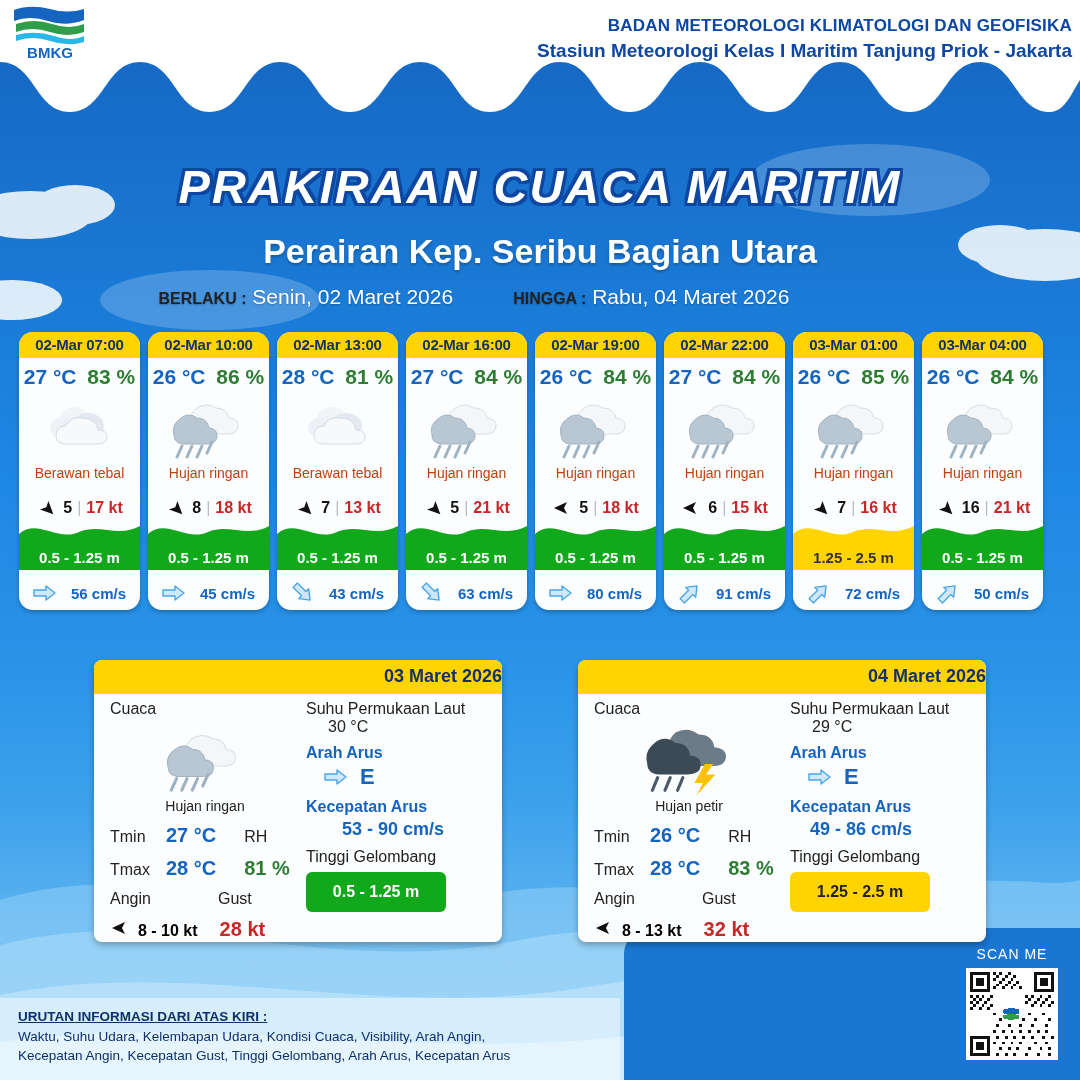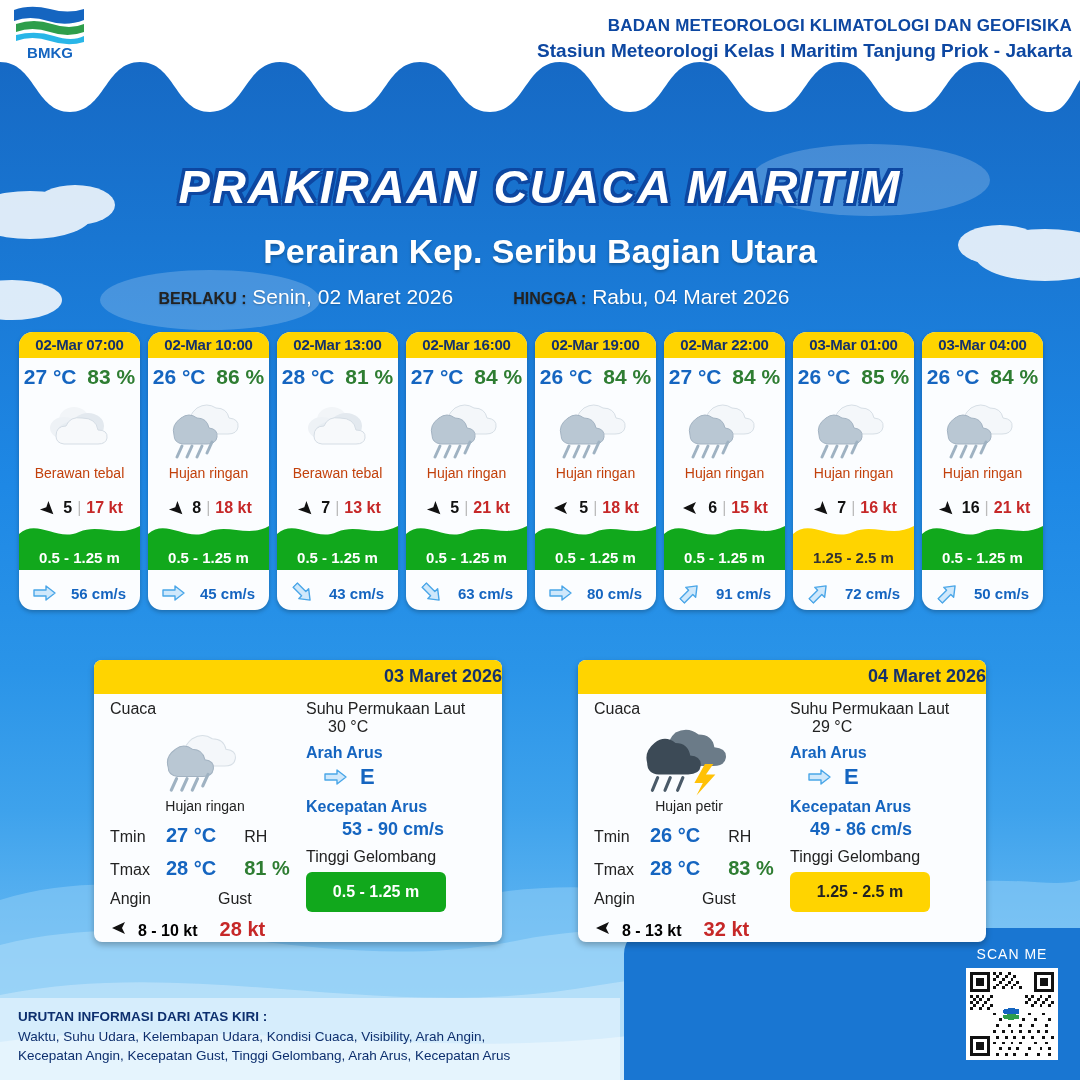--- a/index.html
+++ b/index.html
@@ -106,21 +106,21 @@
     margin-top:6px; width:140px; height:40px; border-radius:6px; position:relative; overflow:hidden;
     display:flex; align-items:center; justify-content:center; font-size:16px; font-weight:bold;
   }
   .wave-badge.green { background:#11a81c; color:#fff; }
   .wave-badge.yellow { background:#ffd400; color:#222; }
 
   
   .footer-note {
     position:absolute; left:18px; bottom:14px; z-index:6; color:#0d2f6e; font-size:13.5px; line-height:1.45;
   }
-  .footer-note .t { font-weight:bold; }
+  .footer-note .t { font-weight:bold;text-decoration:underline; }
   .qr-box { position:absolute; right:22px; bottom:20px; z-index:6; text-align:center; }
   .scan-me { color:#fff; font-size:14px; letter-spacing:1px; margin-bottom:6px;}
   .qr { width:92px; height:92px; background:#fff; padding:4px; }
   .bottom-panel {
     position:absolute; right:0; bottom:0; width:456px; height:152px; background:#1976d2;
     border-top-left-radius:26px; z-index:4;
   }
   .bottom-left-panel {
     position:absolute; left:0; bottom:0; width:620px; height:82px; background:rgba(255,255,255,.45);
     z-index:4;

